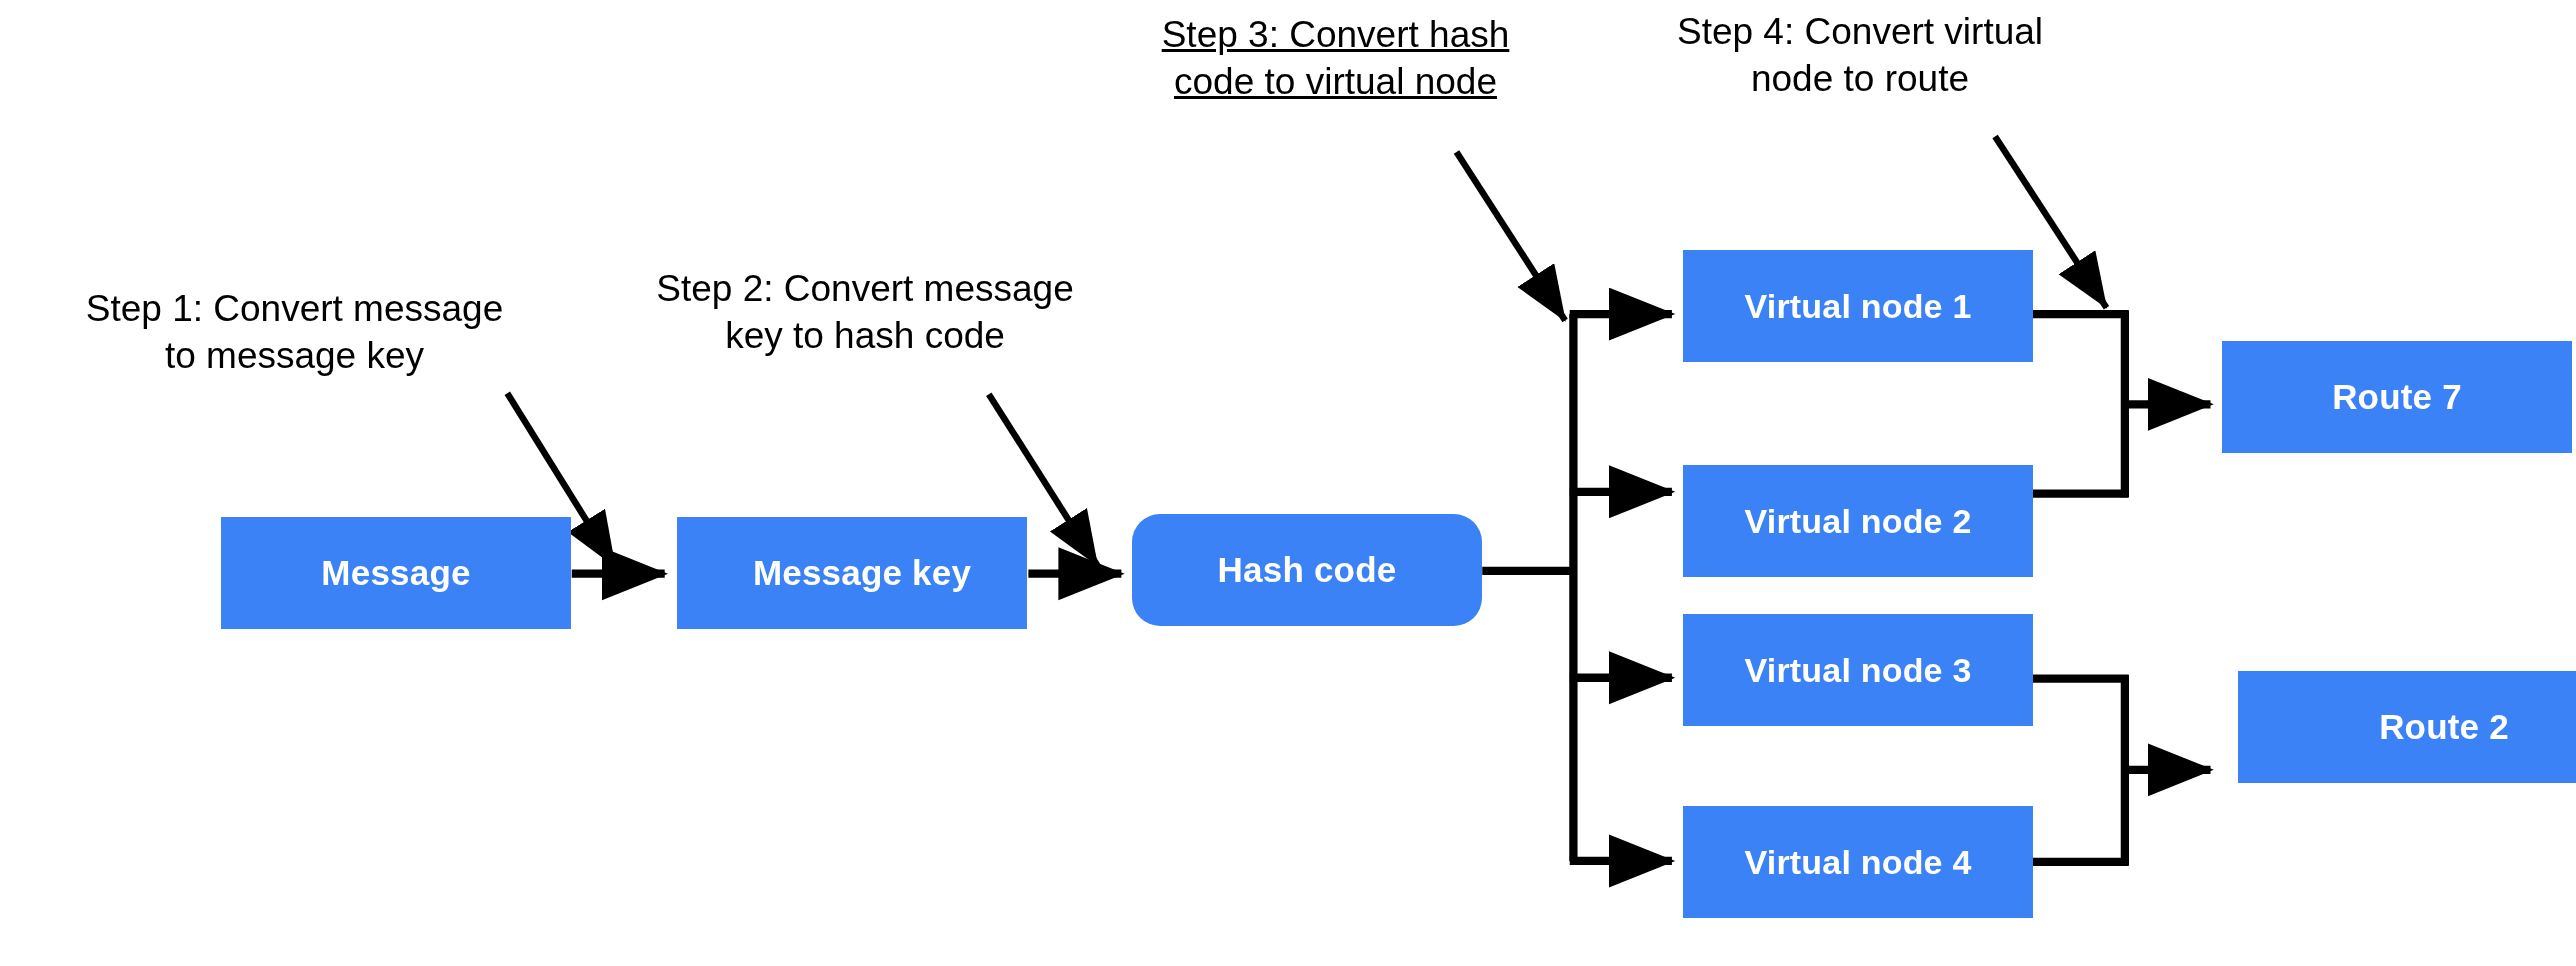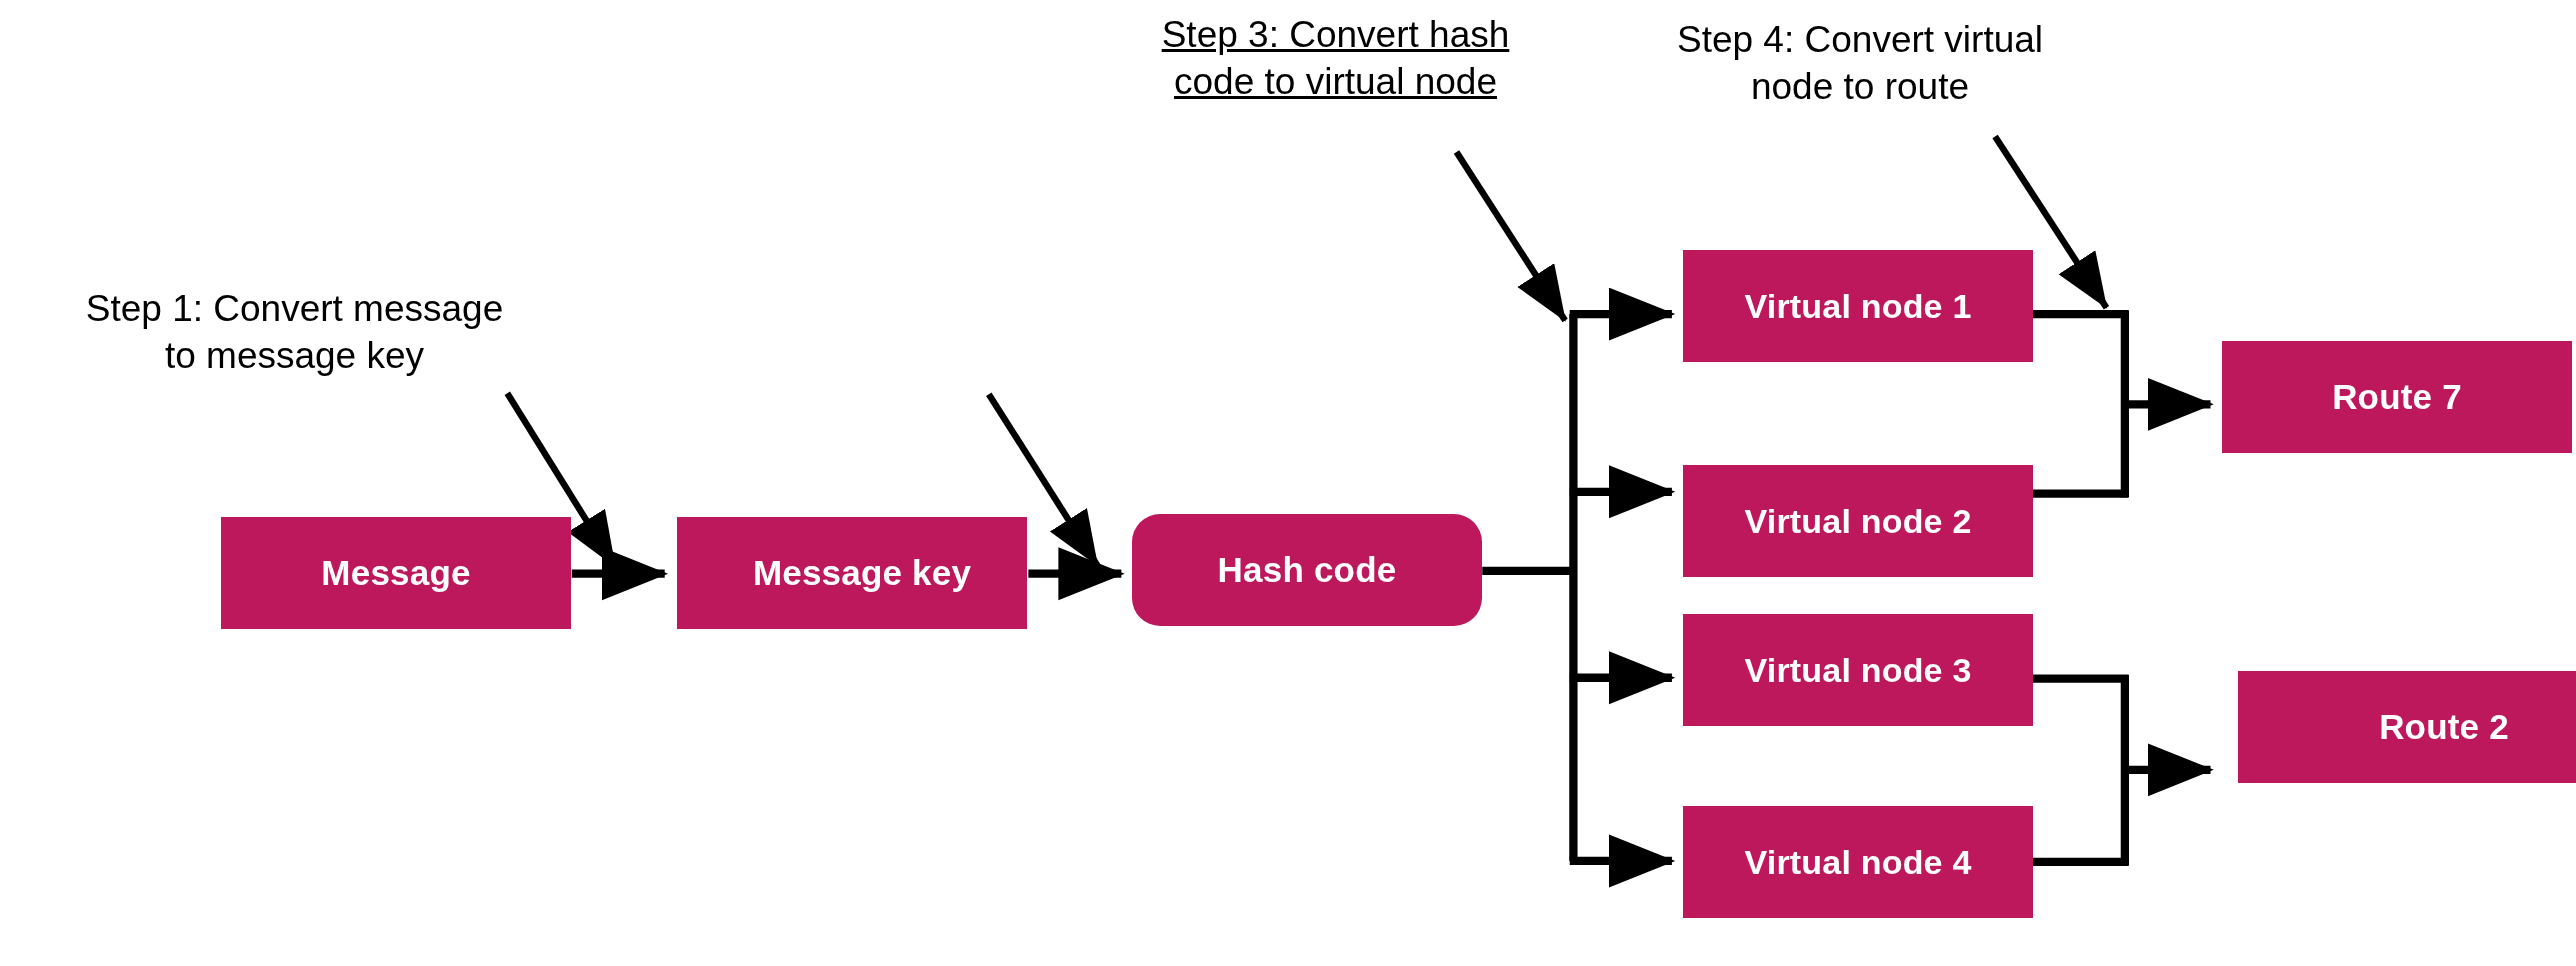--- a/index.html
+++ b/index.html
@@ -19,21 +19,21 @@
   }
   .svg-layer {
     position: absolute;
     left: 0;
     top: 0;
     width: 2576px;
     height: 967px;
   }
   .node-box {
     position: absolute;
-    background: #be185d;
+    background: #3b82f6;
     display: flex;
     align-items: center;
     justify-content: center;
     color: #ffffff;
     font-weight: bold;
     font-size: 35px;
     letter-spacing: 0.2px;
     font-family: "Liberation Sans", sans-serif;
     box-sizing: border-box;
     z-index: 3;
@@ -47,21 +47,21 @@
     text-align: center;
     font-family: "Liberation Sans", sans-serif;
     white-space: pre-line;
     z-index: 4;
   }
 
   
   #step-1 { left: 0px;    top: 273px; width: 589px; margin-top: 12px; }
   #step-2 { left: 589px;  top: 265px; width: 552px; }
   #step-3 { left: 1096px; top: 11px;  width: 479px; text-decoration: underline; }
-  #step-4 { left: 1602px; top: 16px;   width: 516px; }
+  #step-4 { left: 1602px; top: 8px;   width: 516px; }
 
   #box-message      { left: 221px;  top: 517px; width: 350px;  height: 112px; }
   #box-message-key  { left: 677px;  top: 517px; width: 350px;  height: 112px; padding-left: 20px; }
   #box-hash-code    { left: 1132px; top: 514px; width: 350px;  height: 112px; border-radius: 28px; }
 
   #box-vnode-1 { left: 1683px; top: 250px; width: 350px; height: 112px; }
   #box-vnode-2 { left: 1683px; top: 429px; width: 350px; height: 112px; margin-top: 36px; }
   #box-vnode-3 { left: 1683px; top: 614px; width: 350px; height: 112px; }
   #box-vnode-4 { left: 1683px; top: 806px; width: 350px; height: 112px; }
 
@@ -107,20 +107,22 @@
     <line x1="2304" y1="836" x2="2401" y2="836" stroke="#000000" stroke-width="9" marker-end="url(#ah)"></line>
 
     <line x1="551" y1="427" x2="668" y2="615" stroke="#000000" stroke-width="7" marker-end="url(#ah-thin)"></line>
     <line x1="1074" y1="428" x2="1192" y2="614" stroke="#000000" stroke-width="7" marker-end="url(#ah-thin)"></line>
     <line x1="1582" y1="165" x2="1700" y2="348" stroke="#000000" stroke-width="7" marker-end="url(#ah-thin)"></line>
     <line x1="2167" y1="148" x2="2288" y2="334" stroke="#000000" stroke-width="7" marker-end="url(#ah-thin)"></line>
   </svg>
 
   <div class="step-label" id="step-1">Step 1: Convert message
 to message key</div>
+  <div class="step-label" id="step-2">Step 2: Convert message
+key to hash code</div>
   <div class="step-label" id="step-3">Step 3: Convert hash
 code to virtual node</div>
   <div class="step-label" id="step-4">Step 4: Convert virtual
 node to route</div>
 
   <div class="node-box" id="box-message">Message</div>
   <div class="node-box" id="box-message-key">Message key</div>
   <div class="node-box" id="box-hash-code">Hash code</div>
 
   <div class="node-box small-label" id="box-vnode-1">Virtual node 1</div>

